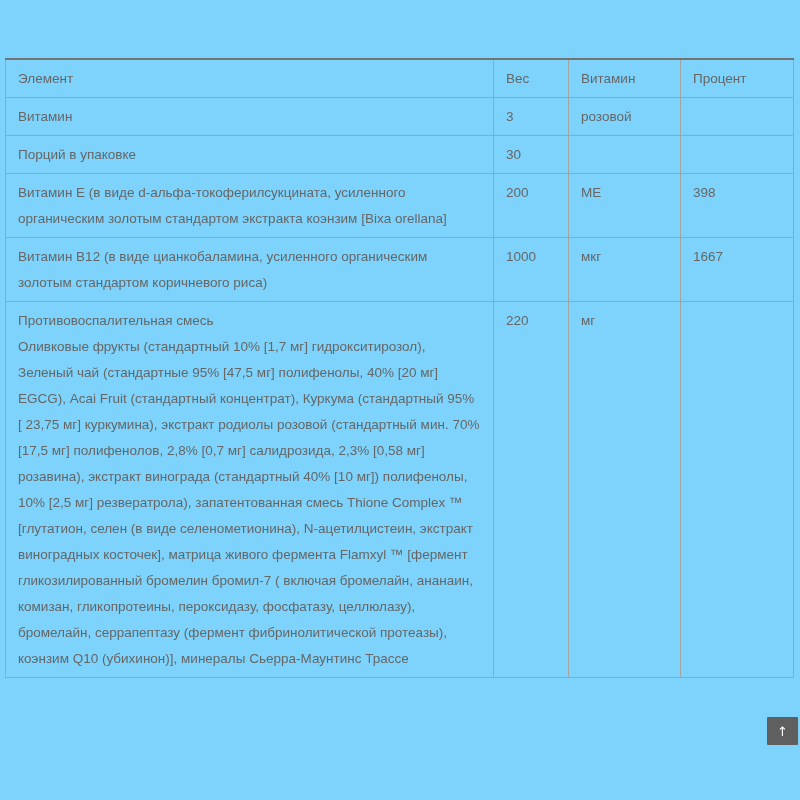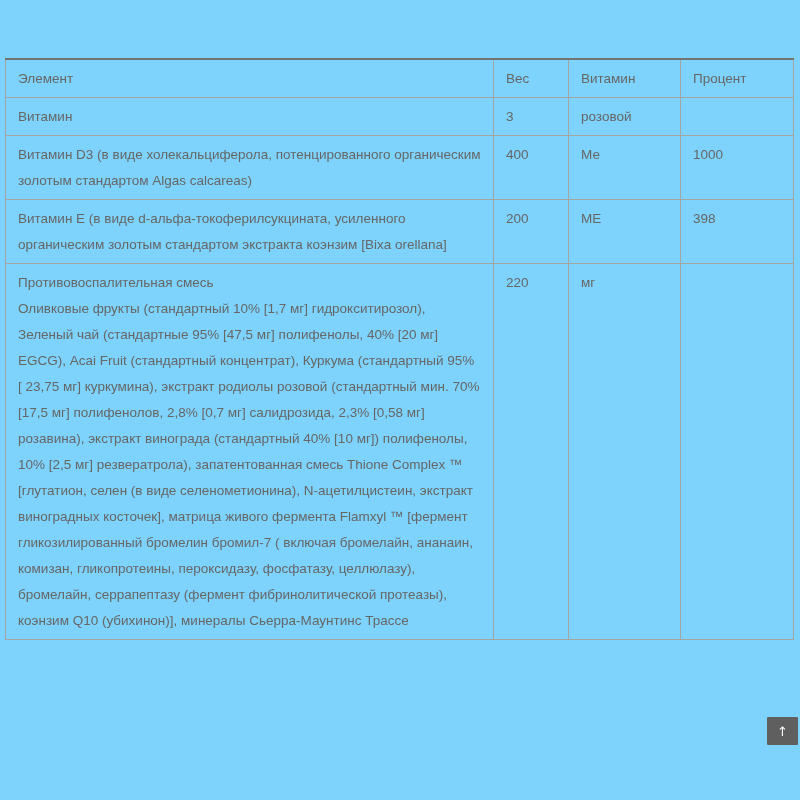--- a/index.html
+++ b/index.html
@@ -83,30 +83,36 @@
       </tr>
     </thead>
     <tbody>
       <tr>
         <td class="element">Витамин</td>
         <td>3</td>
         <td>розовой</td>
         <td></td>
       </tr>
       <tr>
-        <td class="element">Витамин D3 (в виде холекальциферола, потенцированного органическим золотым стандартом Algas calcareas)</td>
-        <td>400</td>
-        <td>Ме</td>
-        <td>1000</td>
+        <td class="element">Порций в упаковке</td>
+        <td>30</td>
+        <td></td>
+        <td></td>
       </tr>
       <tr>
         <td class="element">Витамин E (в виде d-альфа-токоферилсукцината, усиленного органическим золотым стандартом экстракта коэнзим [Bixa orellana]</td>
         <td>200</td>
         <td>МЕ</td>
         <td>398</td>
+      </tr>
+      <tr>
+        <td class="element">Витамин B12 (в виде цианкобаламина, усиленного органическим золотым стандартом коричневого риса)</td>
+        <td>1000</td>
+        <td>мкг</td>
+        <td>1667</td>
       </tr>
       <tr>
         <td class="element">Противовоспалительная смесь
 Оливковые фрукты (стандартный 10% [1,7 мг] гидрокситирозол), Зеленый чай (стандартные 95% [47,5 мг] полифенолы, 40% [20 мг] EGCG), Acai Fruit (стандартный концентрат), Куркума (стандартный 95% [ 23,75 мг] куркумина), экстракт родиолы розовой (стандартный мин. 70% [17,5 мг] полифенолов, 2,8% [0,7 мг] салидрозида, 2,3% [0,58 мг] розавина), экстракт винограда (стандартный 40% [10 мг]) полифенолы, 10% [2,5 мг] резвератрола), запатентованная смесь Thione Complex ™ [глутатион, селен (в виде селенометионина), N-ацетилцистеин, экстракт виноградных косточек], матрица живого фермента Flamxyl ™ [фермент гликозилированный бромелин бромил-7 ( включая бромелайн, ананаин, комизан, гликопротеины, пероксидазу, фосфатазу, целлюлазу), бромелайн, серрапептазу (фермент фибринолитической протеазы), коэнзим Q10 (убихинон)], минералы Сьерра-Маунтинс Трассе</td>
         <td>220</td>
         <td>мг</td>
         <td></td>
       </tr>
     </tbody>
   </table>

